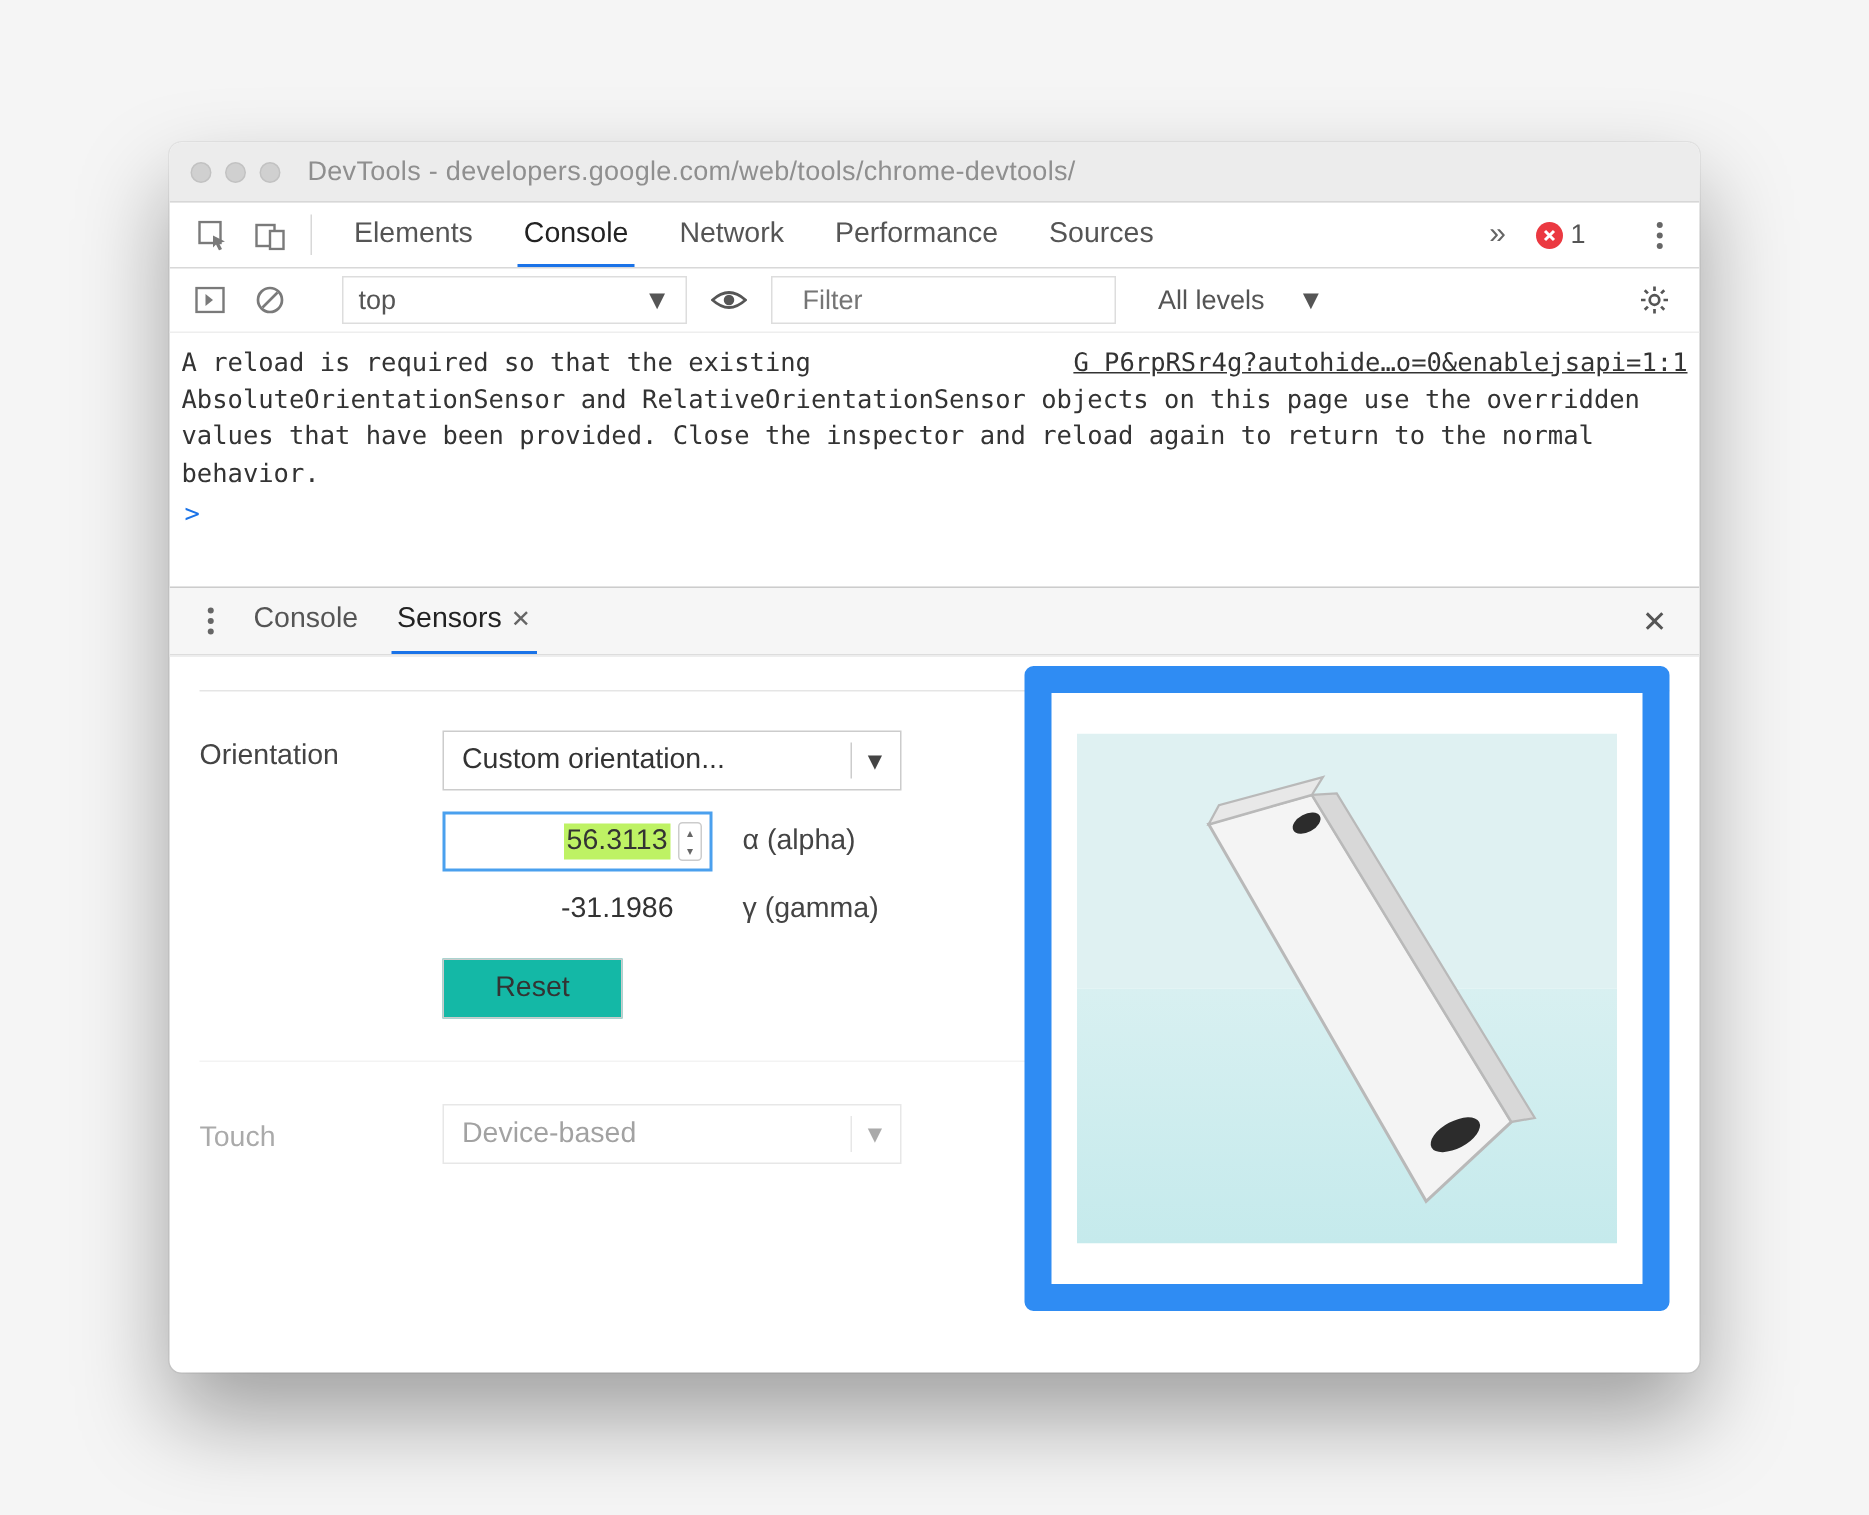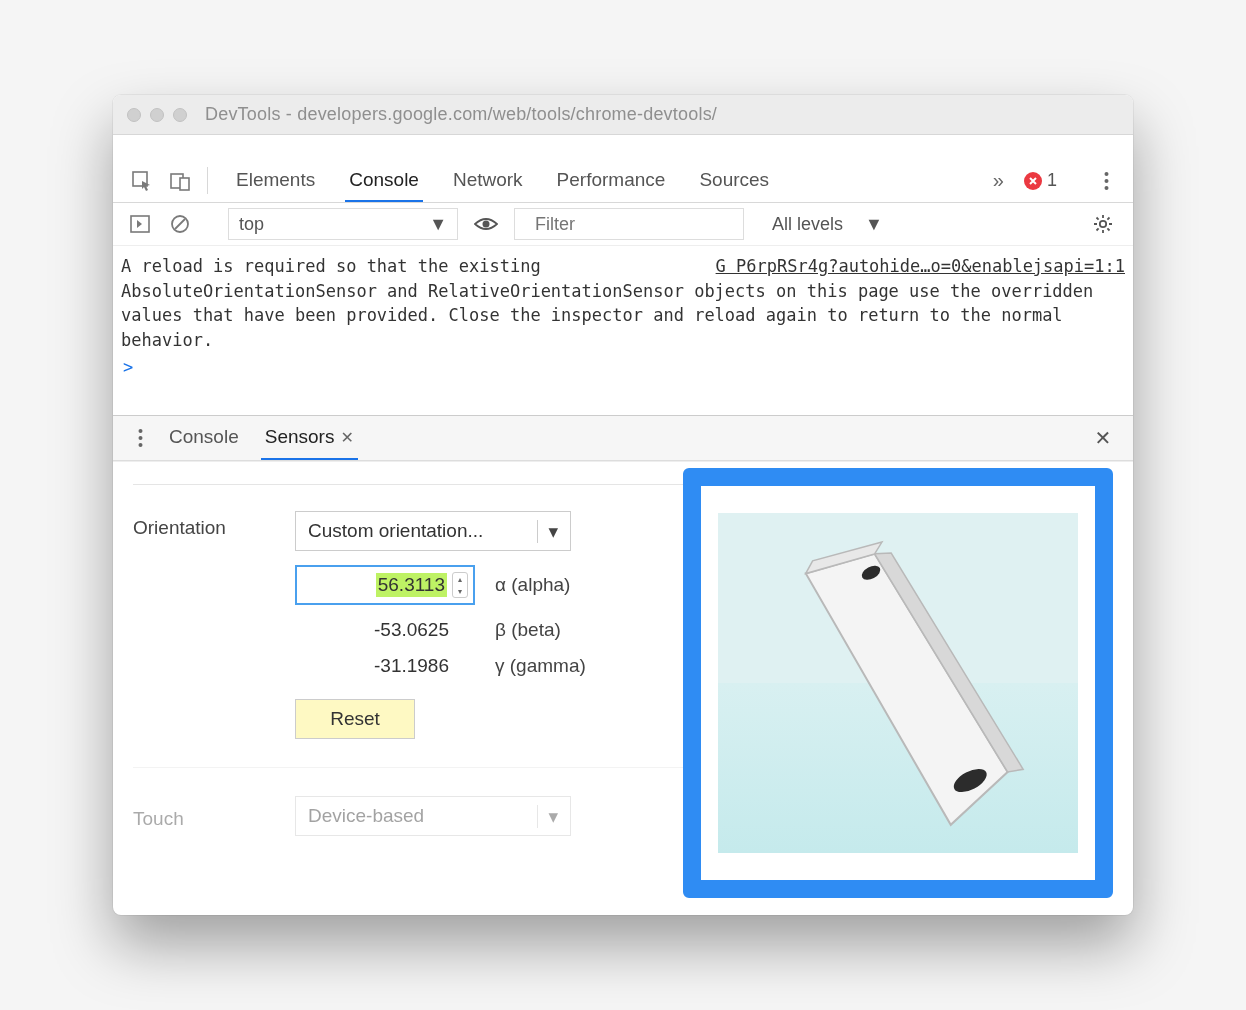--- a/index.html
+++ b/index.html
@@ -38,21 +38,20 @@
   }
   .titlebar-title { color: #8f8f8f; font-size: 18px; letter-spacing: .2px; }
   
   .tabs-row {
     height: 44px;
     border-bottom: 1px solid #d8d8d8;
     display: flex;
     align-items: stretch;
     padding: 0 12px;
     gap: 4px;
-    margin-top: 24px;
   }
   .tabs-row .icon-btn {
     width: 34px;
     display: flex; align-items: center; justify-content: center;
     color: #6a6a6a; cursor: pointer;
   }
   .divider-v { width:1px; background:#d8d8d8; margin: 8px 6px; }
   .main-tabs { display: flex; align-items: stretch; gap: 26px; padding-left: 14px; flex: 1; }
   .main-tab {
     display: flex; align-items: center; font-size: 19px; color: #555;
@@ -131,21 +130,21 @@
   .sensors-panel {
     flex:1; position:relative; padding:22px 20px 12px 20px; overflow:hidden;
     border-top:1px solid #eee;
   }
   .sensors-inner {
     border-top:1px solid #e5e5e5; padding-top:26px;
   }
   .row-group { display:flex; align-items:flex-start; gap:22px; margin-bottom:16px; }
   .row-label { width:140px; font-size:19px; color:#444; padding-top:6px; }
   .select-box {
-    width:276px; height:40px; border:1px solid #ccc;
+    width:306px; height:40px; border:1px solid #ccc;
     display:flex; align-items:center; justify-content:space-between;
     padding:0 12px; font-size:19px; color:#333; background:#fff; cursor:pointer;
   }
   .select-box .chev { border-left:1px solid #ccc; padding-left:10px; color:#444; }
   .field-row { display:flex; align-items:center; gap:20px; margin-bottom:14px; }
   .num-input {
     width:180px; height:40px; border:2px solid #4aa0ee;
     text-align:right; padding:0 26px 0 10px; font-size:19px; color:#333; position:relative;
     display:flex; align-items:center; justify-content:flex-end; background:#fff;
   }
@@ -154,21 +153,21 @@
     position:absolute; right:5px; top:50%; transform:translateY(-50%);
     width:16px; height:26px; border:1px solid #ccc; border-radius:3px;
     display:flex; flex-direction:column; font-size:8px; color:#666;
   }
   .num-input .spinner span{flex:1; display:flex; align-items:center; justify-content:center;}
   .num-static {
     width:180px; text-align:right; padding-right:26px; font-size:19px; color:#333;
   }
   .greek-label { font-size:19px; color:#444; }
   .reset-btn {
-    width:120px; height:40px; border:1px solid #ccc; background:#fef9c3;
+    width:120px; height:40px; border:1px solid #ccc; background:#14b8a6;
     font-size:19px; color:#333; cursor:pointer;
   }
   .touch-row { display:flex; align-items:center; gap:22px; opacity:.45; margin-top:28px; border-top:1px solid #e5e5e5; padding-top:28px; }
   
   .preview-wrap {
     position:absolute; right:20px; top:6px;
     width:430px; height:430px;
     border:18px solid #2f8cf3; border-radius:6px;
     background:#fff;
     display:flex; align-items:center; justify-content:center;
@@ -343,24 +342,20 @@
             <div class="num-input">
               <span class="val">56.3113</span>
               <span class="spinner">
                   <span>▴</span>
                   <span>▾</span>
                 </span>
             </div>
             <div class="greek-label">α (alpha)</div>
           </div>
 
-          <div class="field-row">
-            <div class="num-static">-53.0625</div>
-            <div class="greek-label">β (beta)</div>
-          </div>
 
           <div class="field-row">
             <div class="num-static">-31.1986</div>
             <div class="greek-label">γ (gamma)</div>
           </div>
 
           <div style="height:8px"></div>
           <button class="reset-btn">Reset</button>
         </div>
       </div>

